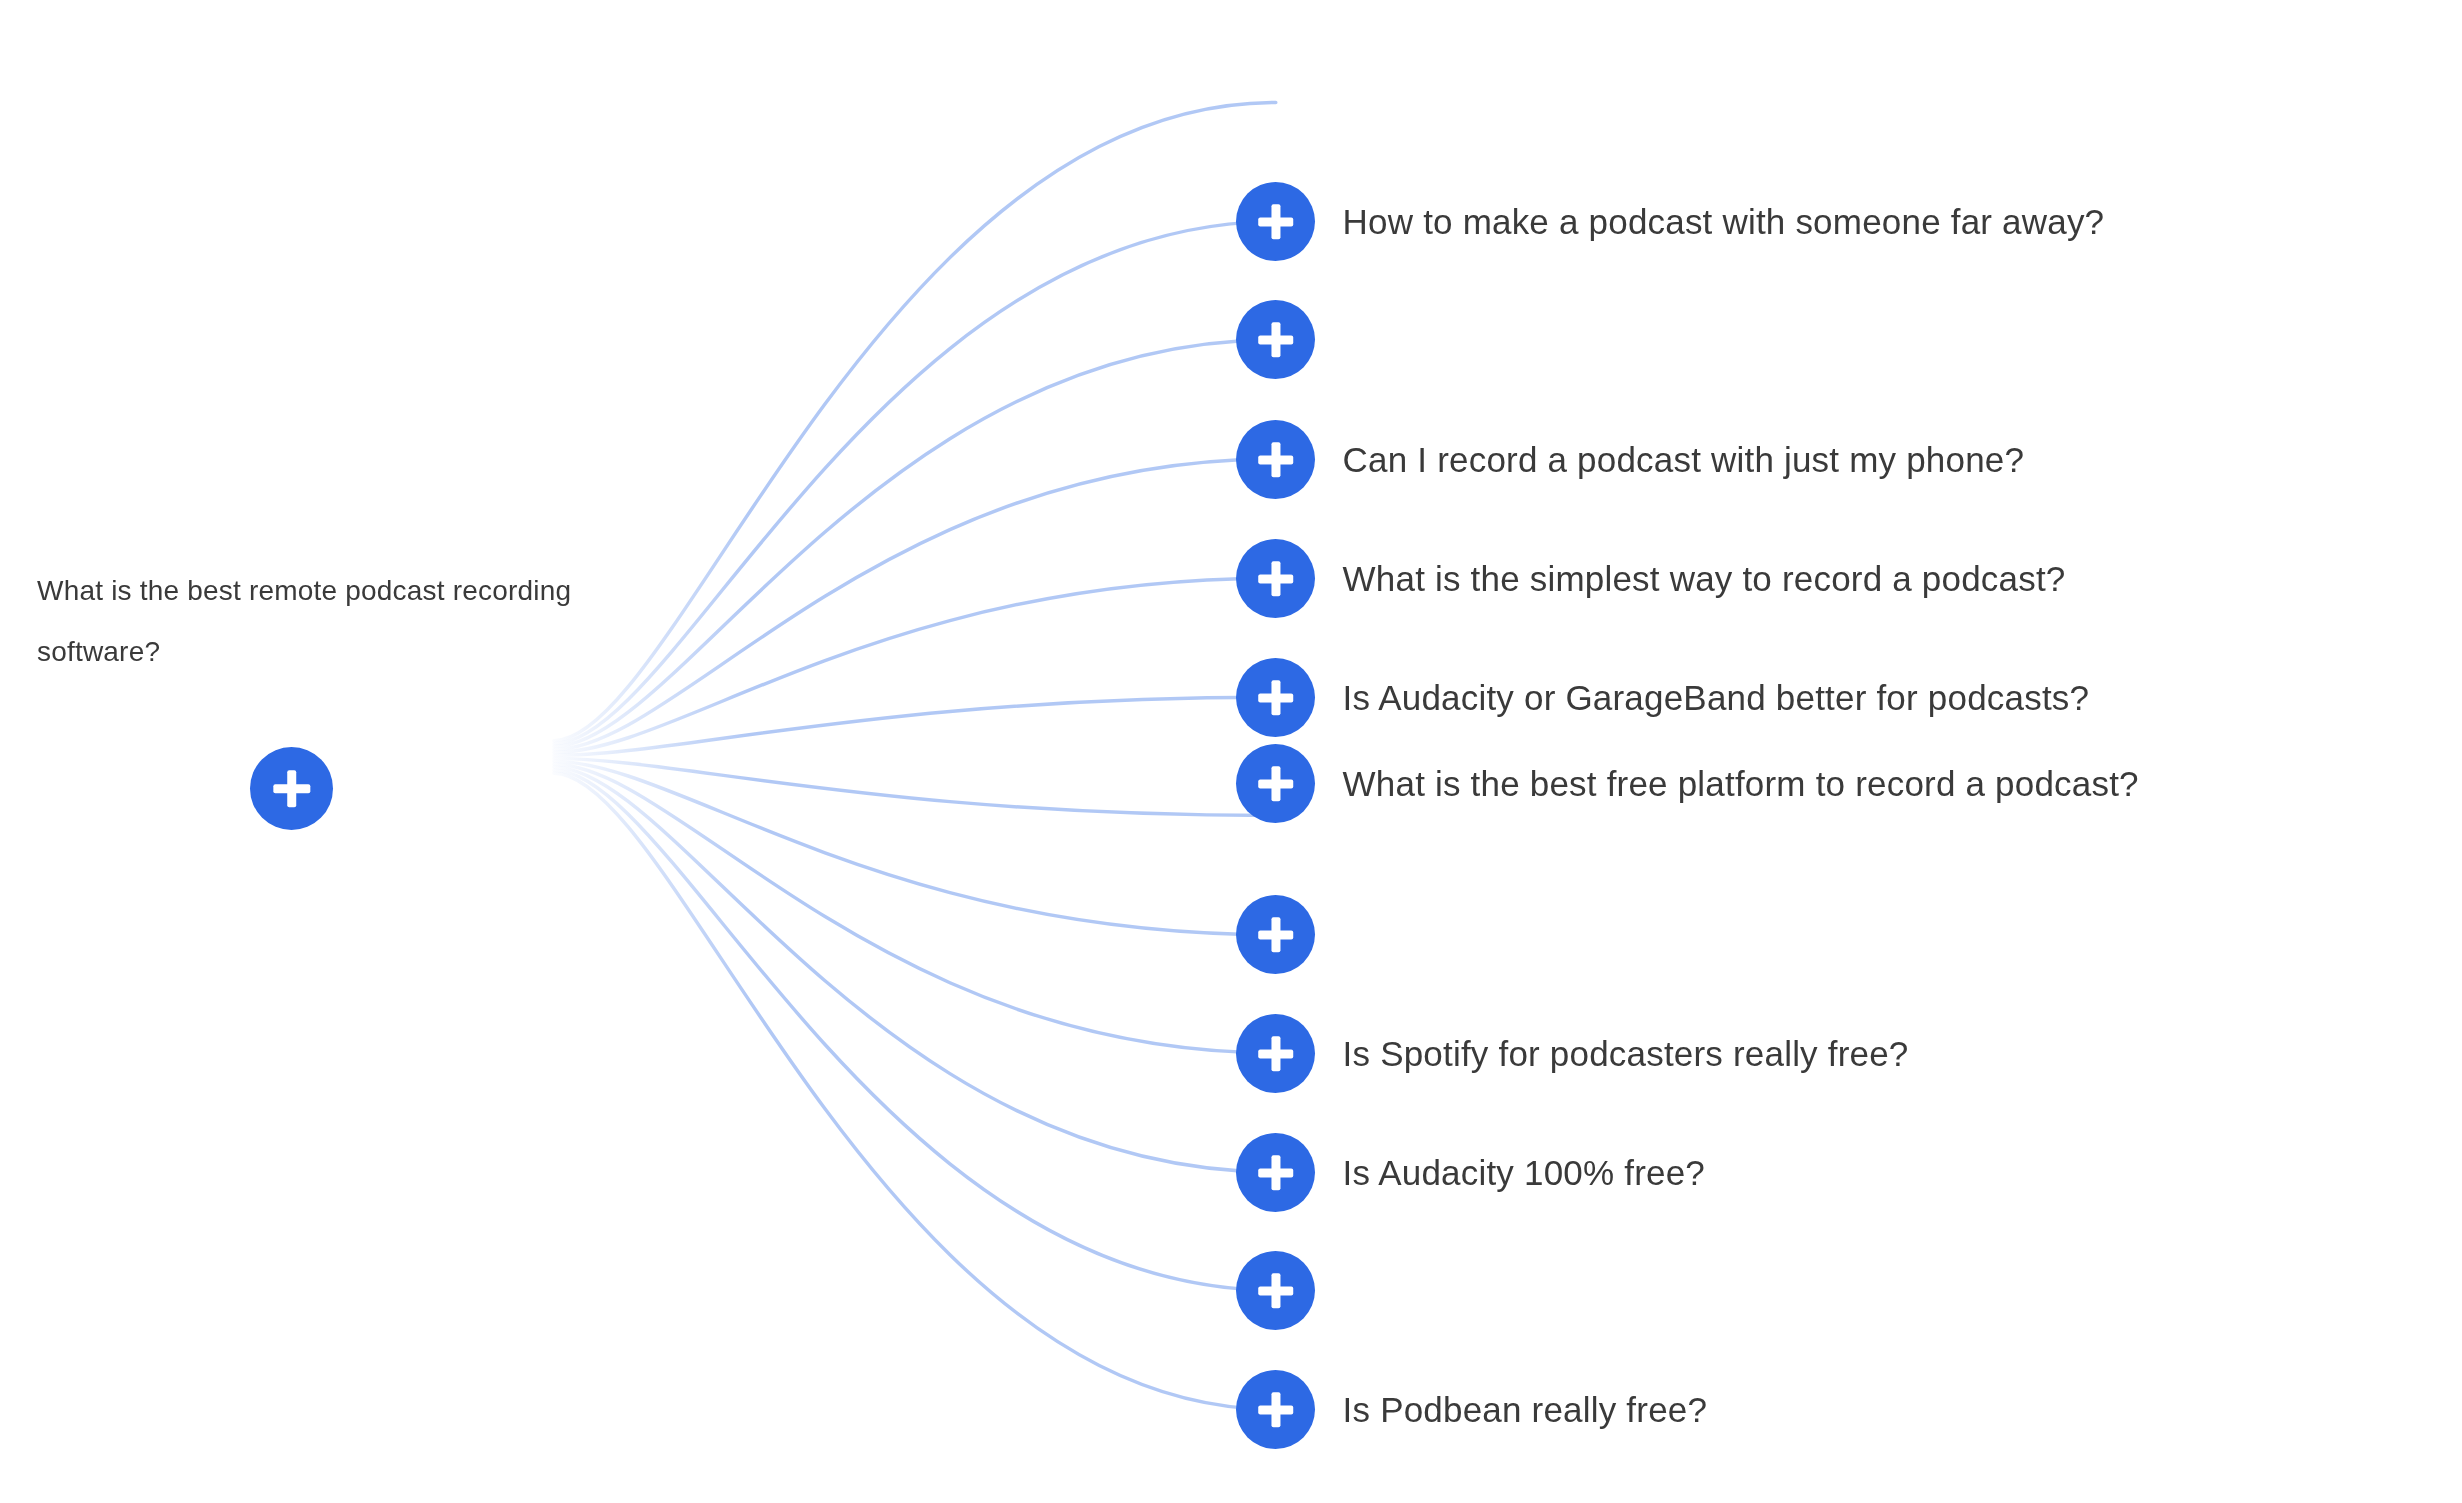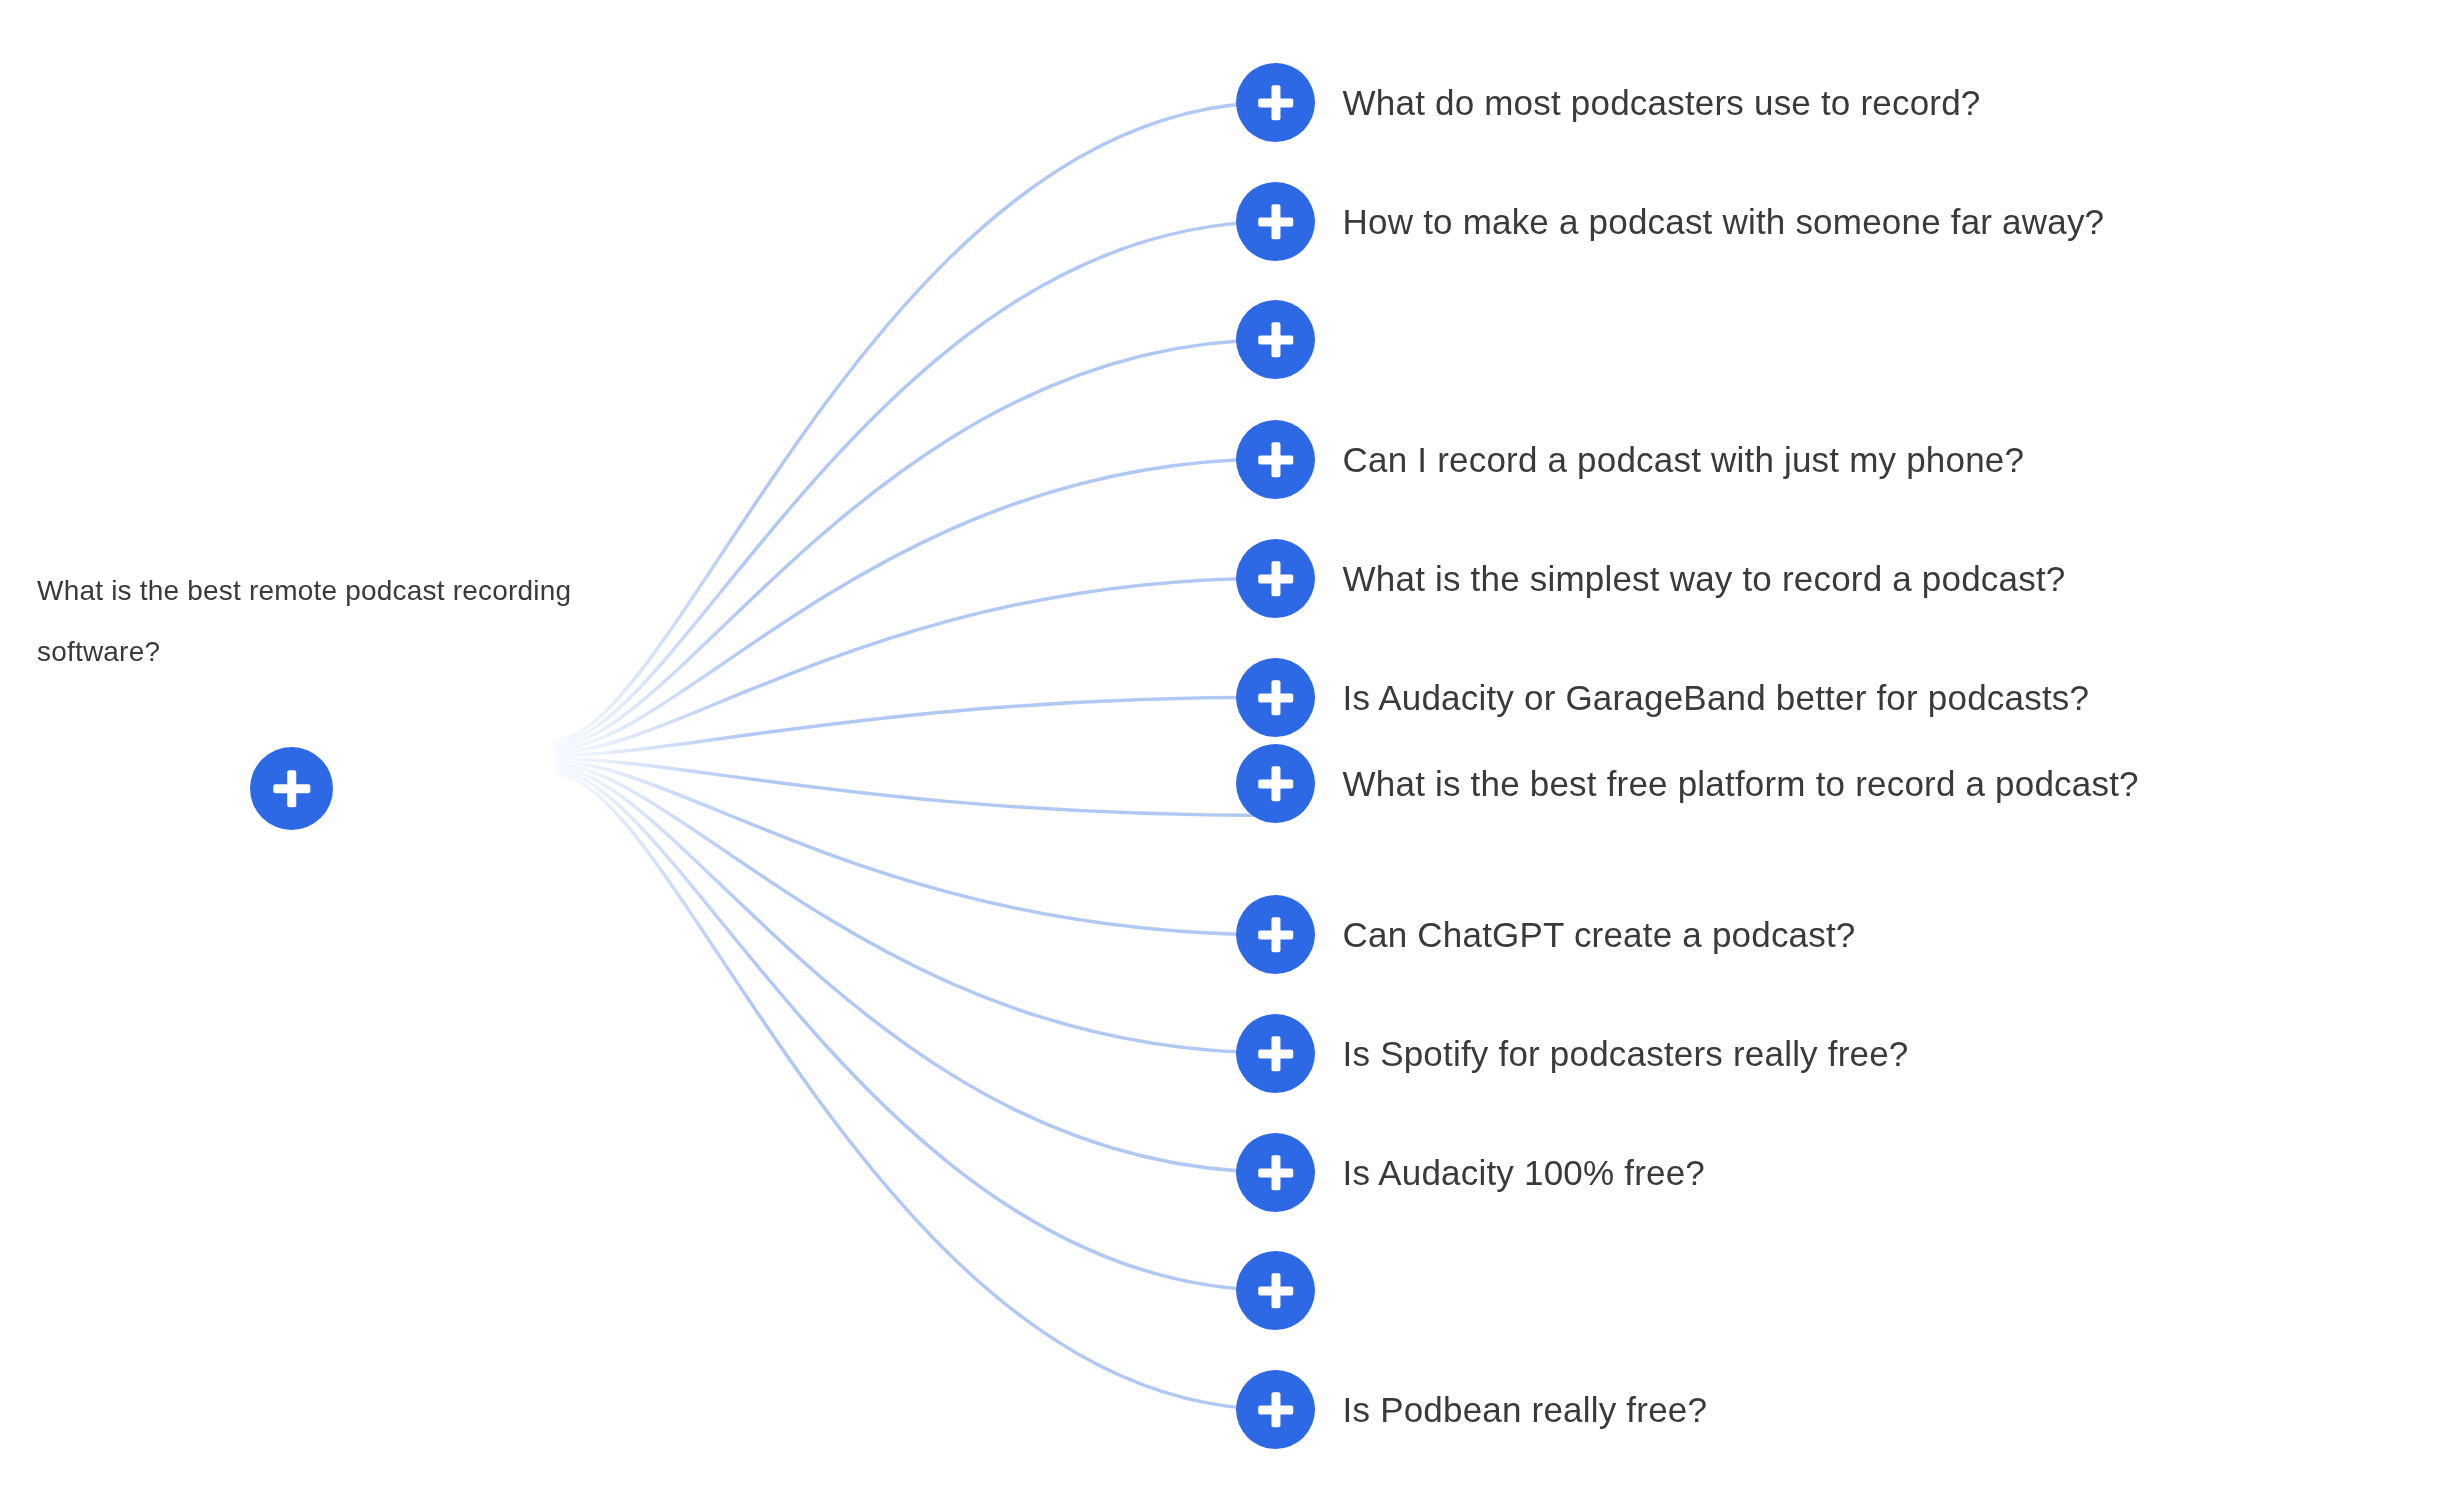--- a/index.html
+++ b/index.html
@@ -117,26 +117,20 @@
     <path d="M 562 782 C 687 782, 892 1310, 1295 1310"></path>
     <path d="M 562 785 C 687 785, 892 1431, 1295 1431"></path>
   </svg>
 
   <div class="root-question">What is the best remote podcast recording software?</div>
 
   <button class="plus-btn root-plus">
     <span class="plus-icon"></span>
   </button>
 
-  <div class="child-row" style="top:63px">
-    <button class="plus-btn">
-      <span class="plus-icon"></span>
-    </button>
-    <div class="child-label">What do most podcasters use to record?</div>
-  </div>
 
   <div class="child-row" style="top:182px">
     <button class="plus-btn">
       <span class="plus-icon"></span>
     </button>
     <div class="child-label">How to make a podcast with someone far away?</div>
   </div>
 
   <div class="child-row" style="top:300px">
     <button class="plus-btn">
@@ -169,21 +163,20 @@
     <button class="plus-btn">
       <span class="plus-icon"></span>
     </button>
     <div class="child-label">What is the best free platform to record a podcast?</div>
   </div>
 
   <div class="child-row" style="top:895px">
     <button class="plus-btn">
       <span class="plus-icon"></span>
     </button>
-    <div class="child-label">Can ChatGPT create a podcast?</div>
   </div>
 
   <div class="child-row" style="top:1014px">
     <button class="plus-btn">
       <span class="plus-icon"></span>
     </button>
     <div class="child-label">Is Spotify for podcasters really free?</div>
   </div>
 
   <div class="child-row" style="top:1133px">

